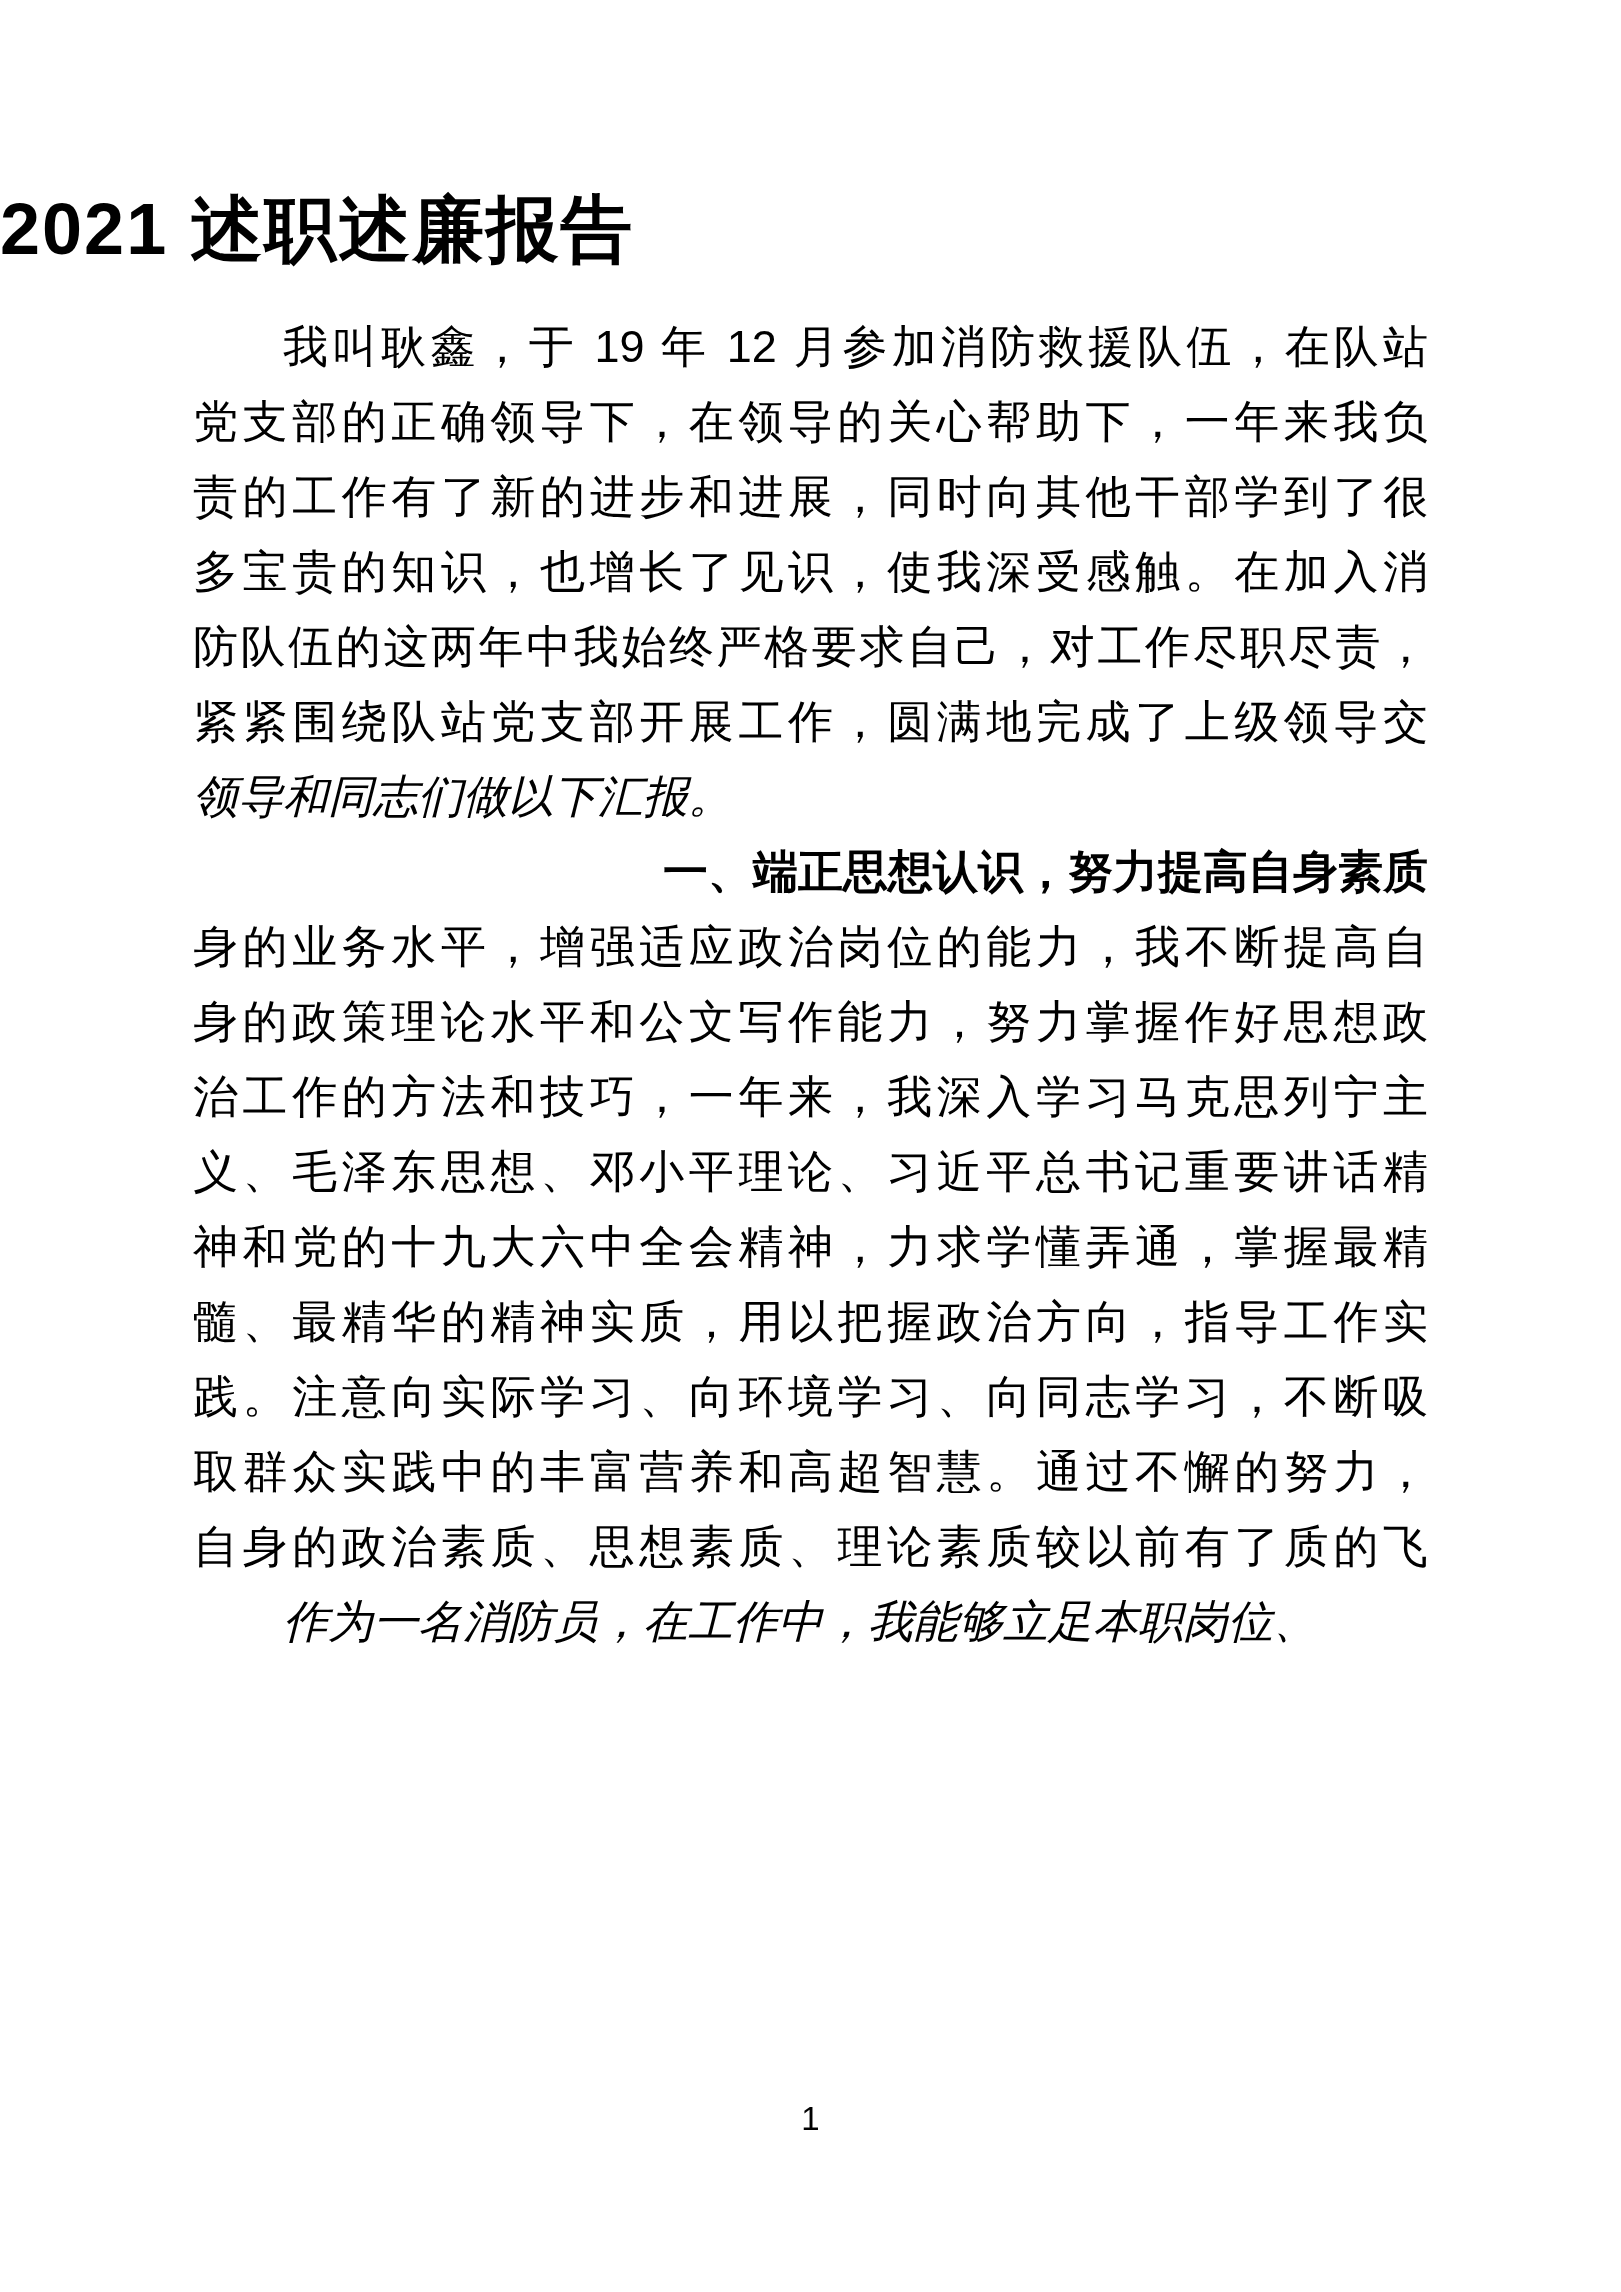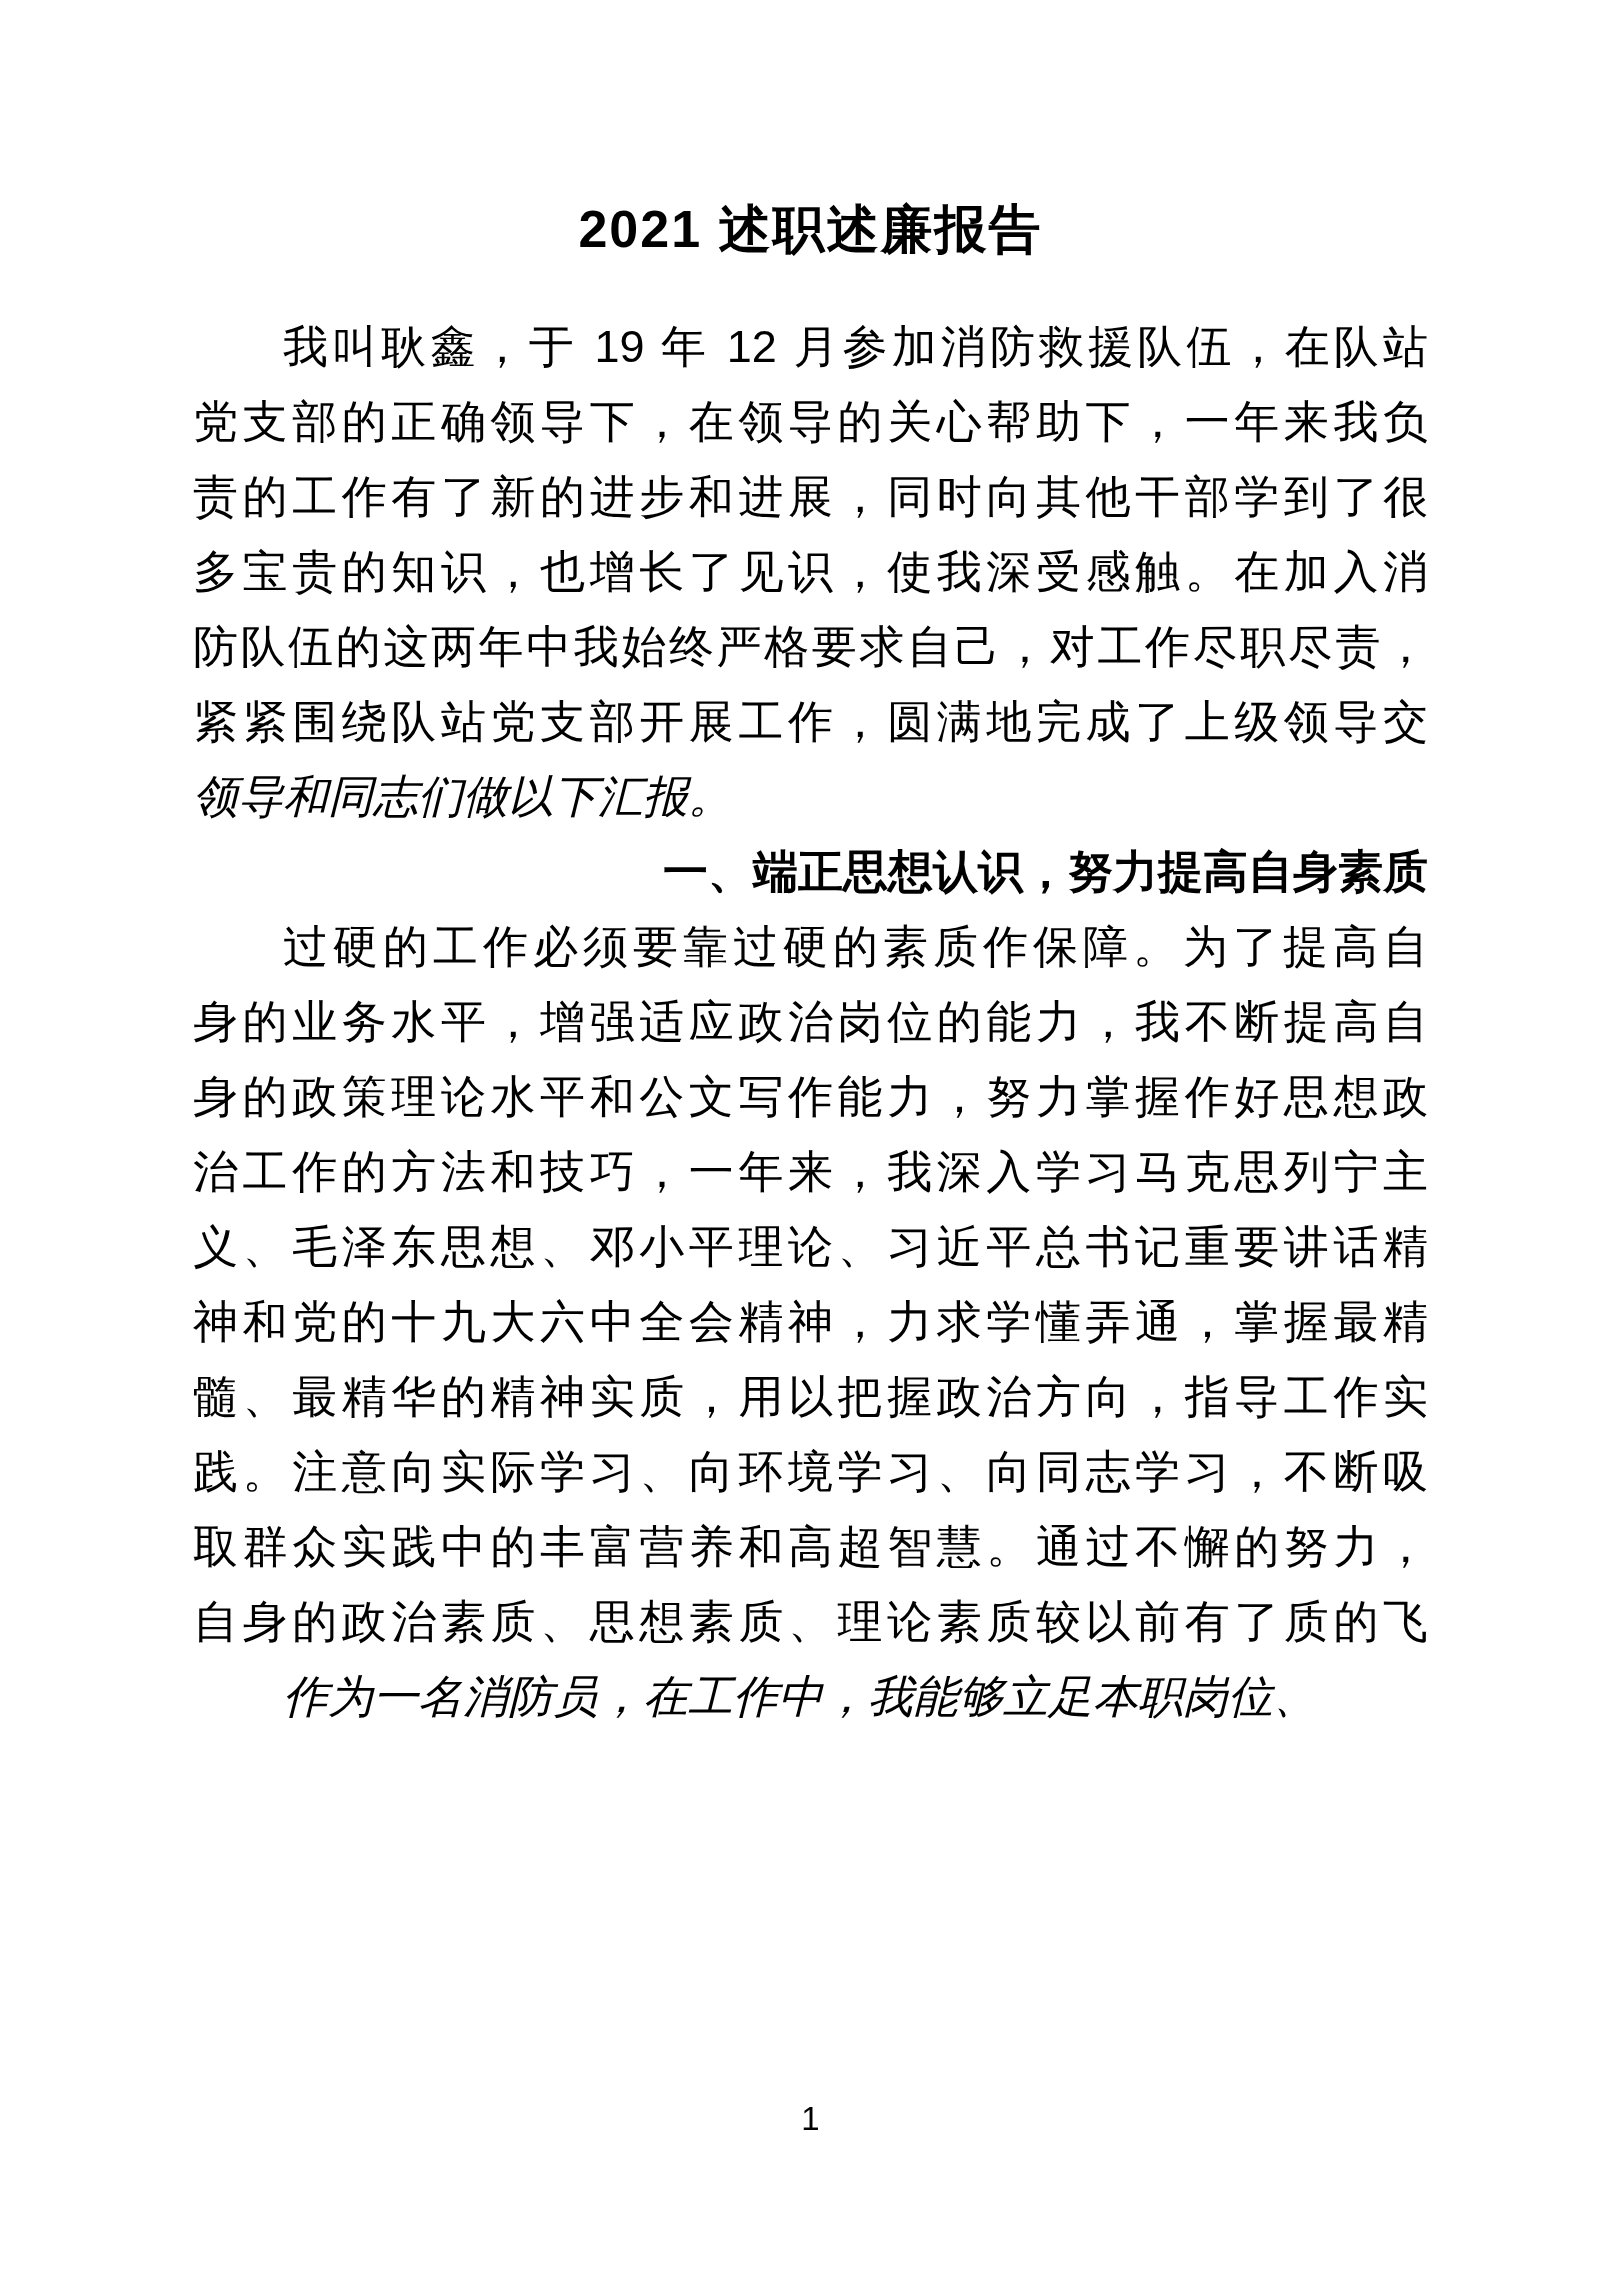--- a/index.html
+++ b/index.html
@@ -11,22 +11,22 @@
     position: relative;
     width: 1621px;
     height: 2293px;
     background: #ffffff;
     color: #000000;
     font-family: "Liberation Sans", sans-serif;
     overflow: hidden;
   }
   .doc-title {
     padding-top: 188px;
-    text-align: center;
-    font-size: 52px;
+    text-align: left;
+    font-size: 72px;
     font-weight: bold;
     line-height: 82px;
     letter-spacing: 2px;
   }
   .doc-body {
     width: 1235px;
     margin: 39px auto 0 auto;
     font-size: 45px;
     line-height: 75px;
   }
@@ -64,21 +64,20 @@
 
   <div class="doc-body">
       <div class="line first">我叫耿鑫，于 19 年 12 月参加消防救援队伍，在队站</div>
       <div class="line">党支部的正确领导下，在领导的关心帮助下，一年来我负</div>
       <div class="line">责的工作有了新的进步和进展，同时向其他干部学到了很</div>
       <div class="line">多宝贵的知识，也增长了见识，使我深受感触。在加入消</div>
       <div class="line">防队伍的这两年中我始终严格要求自己，对工作尽职尽责，</div>
       <div class="line">紧紧围绕队站党支部开展工作，圆满地完成了上级领导交</div>
       <div class="line last">领导和同志们做以下汇报。</div>
       <div class="heading">一、端正思想认识，努力提高自身素质</div>
-      <div class="line first">过硬的工作必须要靠过硬的素质作保障。为了提高自</div>
       <div class="line">身的业务水平，增强适应政治岗位的能力，我不断提高自</div>
       <div class="line">身的政策理论水平和公文写作能力，努力掌握作好思想政</div>
       <div class="line">治工作的方法和技巧，一年来，我深入学习马克思列宁主</div>
       <div class="line">义、毛泽东思想、邓小平理论、习近平总书记重要讲话精</div>
       <div class="line">神和党的十九大六中全会精神，力求学懂弄通，掌握最精</div>
       <div class="line">髓、最精华的精神实质，用以把握政治方向，指导工作实</div>
       <div class="line">践。注意向实际学习、向环境学习、向同志学习，不断吸</div>
       <div class="line">取群众实践中的丰富营养和高超智慧。通过不懈的努力，</div>
       <div class="line">自身的政治素质、思想素质、理论素质较以前有了质的飞</div>
       <div class="line first last">作为一名消防员，在工作中，我能够立足本职岗位、</div>

